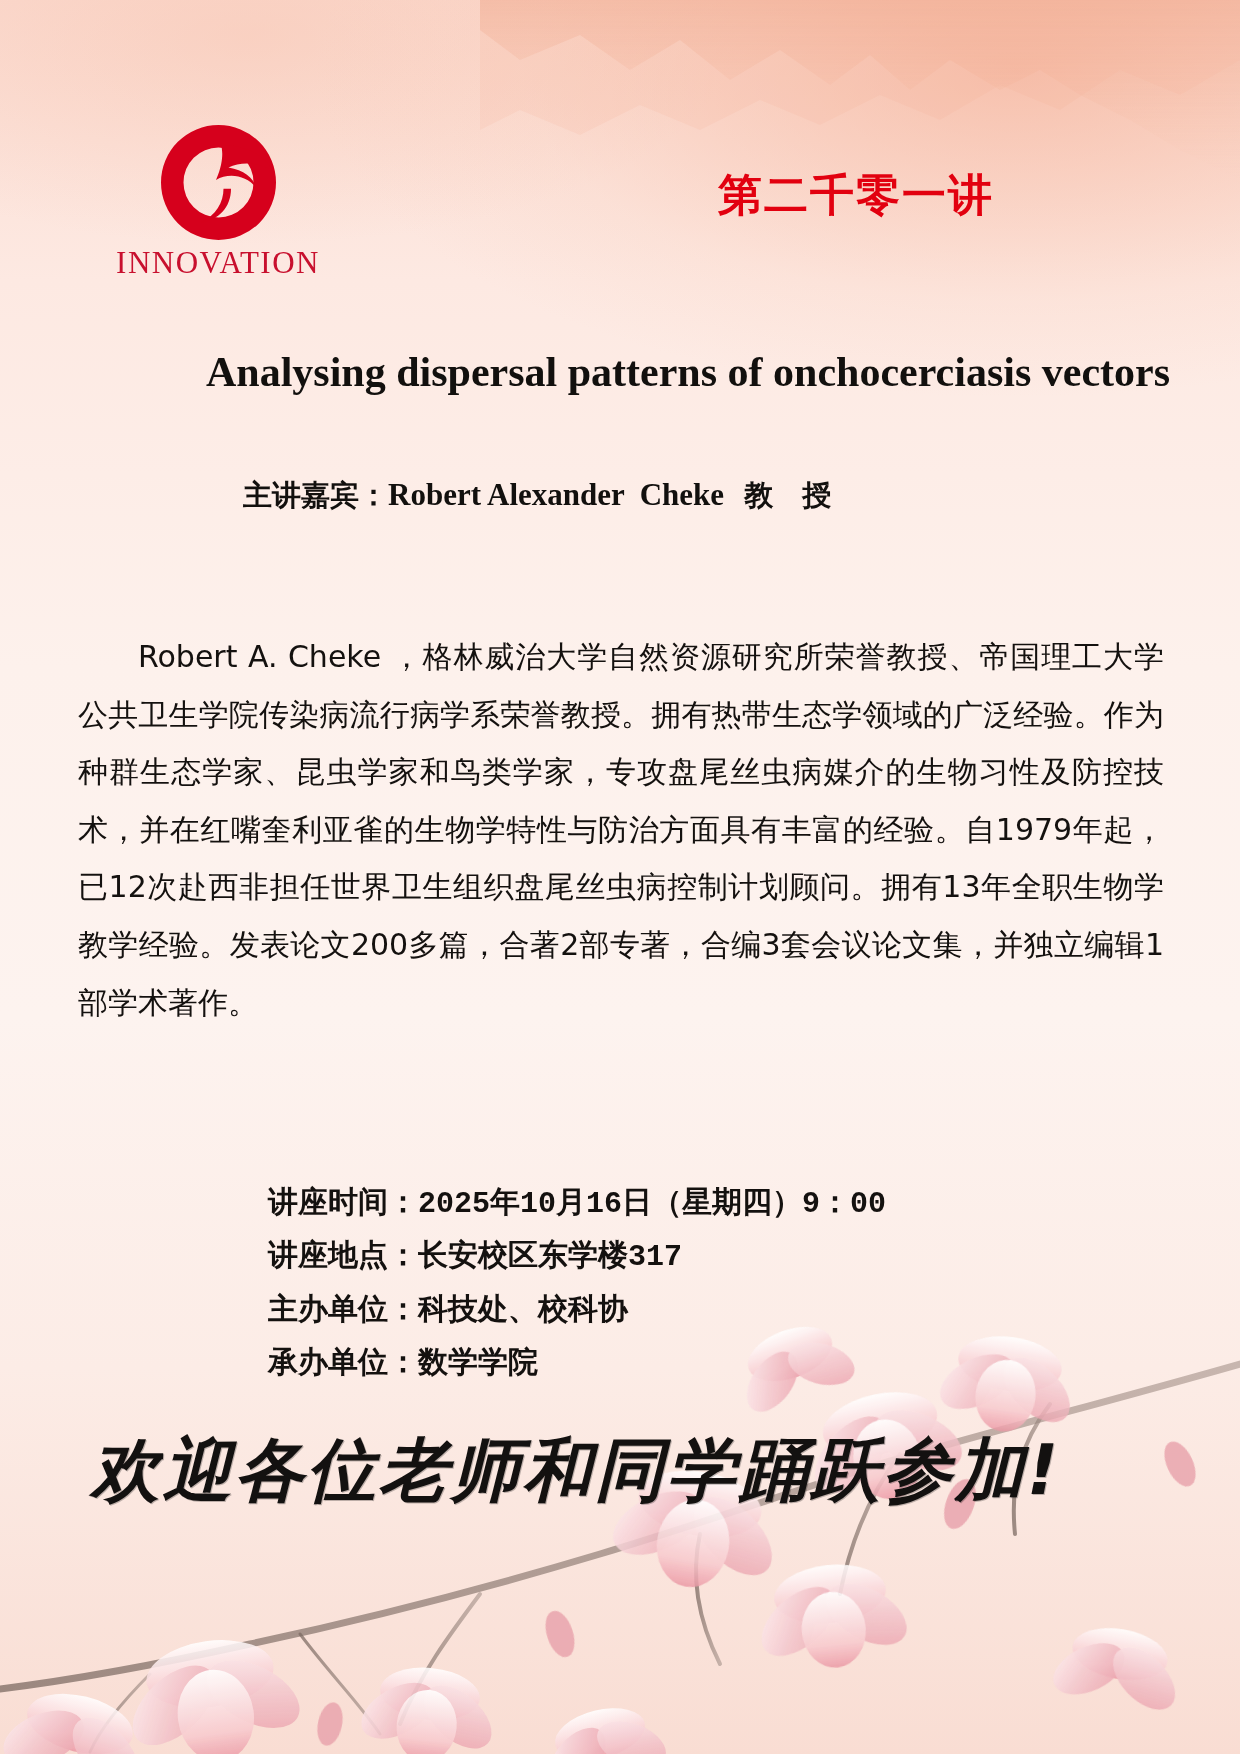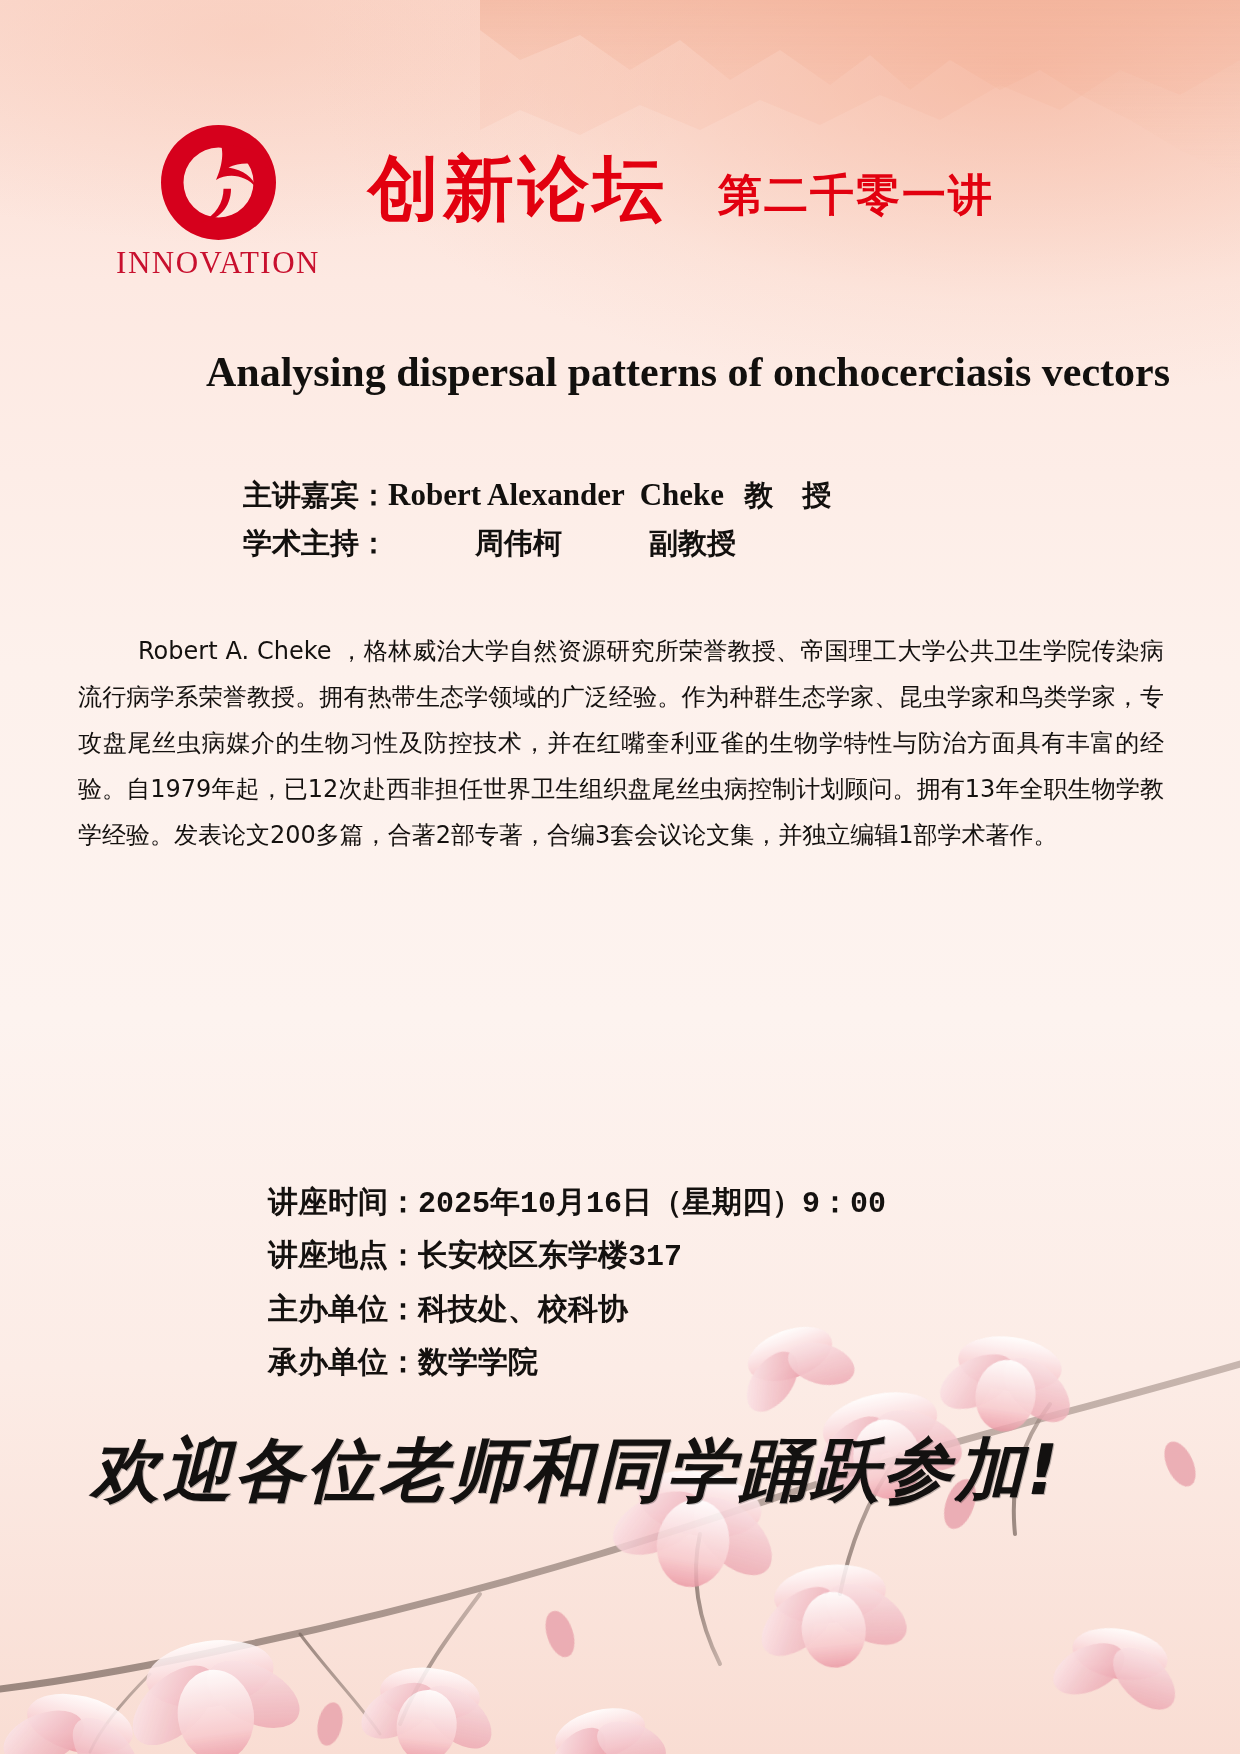--- a/index.html
+++ b/index.html
@@ -120,21 +120,21 @@
   .people-row .lbl { letter-spacing: 0px; }
   .people-row .nm  { font-family: "Liberation Serif", serif; font-weight: bold; font-size: 31px; }
 
   
   .bio {
     position: absolute;
     top: 628px;
     left: 78px;
     width: 1086px;
     font-family: "DejaVu Sans", sans-serif;
-    font-size: 24px;
+    font-size: 30px;
     line-height: 1.92;
     color: #14110f;
     text-align: justify;
     text-justify: inter-ideograph;
     text-indent: 60px;
   }
 
   
   .info {
     position: absolute;
@@ -194,29 +194,27 @@
 
     <div class="logo-wrap">
       <svg class="logo-mark" viewBox="0 0 100 100">
         <path d="M50 4 A46 46 0 1 0 96 50 A46 46 0 0 0 50 4 Z M50 22 A28 28 0 1 1 22 50 A28 28 0 0 1 50 22 Z" fill="#d6001c"></path>
         <path d="M52 20 C74 20 88 30 93 40 C82 34 68 33 58 38 C70 40 78 46 80 54 C72 44 58 42 48 48 C56 30 52 20 52 20 Z" fill="#d6001c"></path>
         <path d="M60 55 C60 70 50 80 36 82 C48 76 54 66 54 55 Z" fill="#d6001c"></path>
       </svg>
       <div class="logo-text">INNOVATION</div>
     </div>
 
-    <div class="title-cn">创新论坛</div>
     <div class="title-session">第二千零一讲</div>
   </div>
 
   <div class="en-title">Analysing dispersal patterns of onchocerciasis vectors</div>
 
   <div class="people">
     <div class="people-row"><span class="lbl">主讲嘉宾：</span><span class="nm">Robert Alexander  Cheke</span><span class="lbl">  </span><span class="lbl">教　授</span></div>
-    <div class="people-row"><span class="lbl">学术主持：</span><span class="lbl">　　　</span><span class="lbl">周伟柯</span><span class="lbl">　　　</span><span class="lbl">副教授</span></div>
   </div>
 
   <div class="bio">Robert A. Cheke ，格林威治大学自然资源研究所荣誉教授、帝国理工大学公共卫生学院传染病流行病学系荣誉教授。拥有热带生态学领域的广泛经验。作为种群生态学家、昆虫学家和鸟类学家，专攻盘尾丝虫病媒介的生物习性及防控技术，并在红嘴奎利亚雀的生物学特性与防治方面具有丰富的经验。自1979年起，已12次赴西非担任世界卫生组织盘尾丝虫病控制计划顾问。拥有13年全职生物学教学经验。发表论文200多篇，合著2部专著，合编3套会议论文集，并独立编辑1部学术著作。</div>
 
   <svg class="flowers" viewBox="0 0 1240 720" preserveAspectRatio="none">
     <defs>
       <linearGradient id="pet" x1="0" y1="0" x2="0" y2="1">
         <stop offset="0%" stop-color="#ffffff" stop-opacity="0.95"></stop>
         <stop offset="70%" stop-color="#f7c9cd" stop-opacity="0.95"></stop>
         <stop offset="100%" stop-color="#ea96a3" stop-opacity="0.9"></stop>

